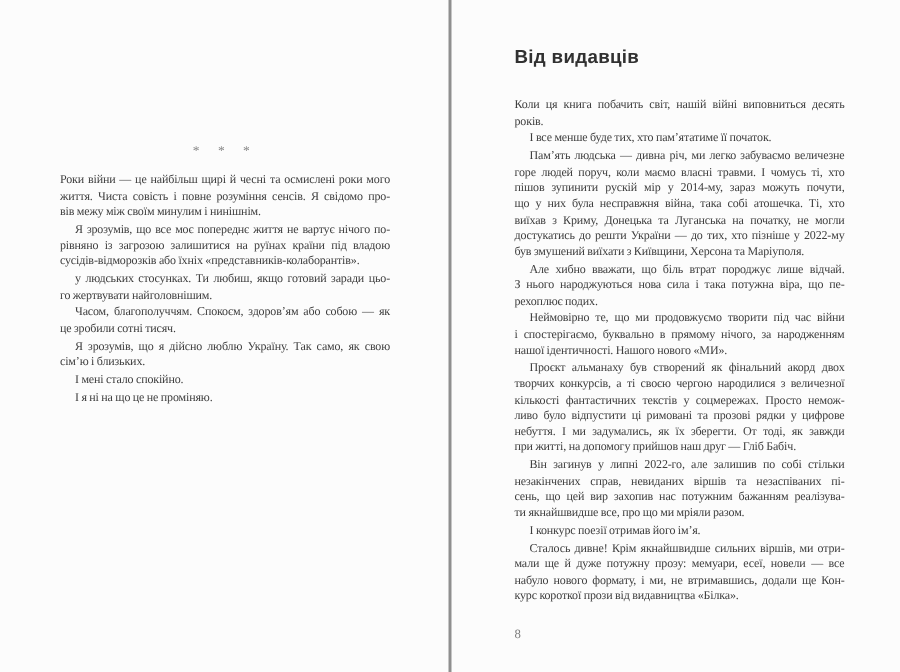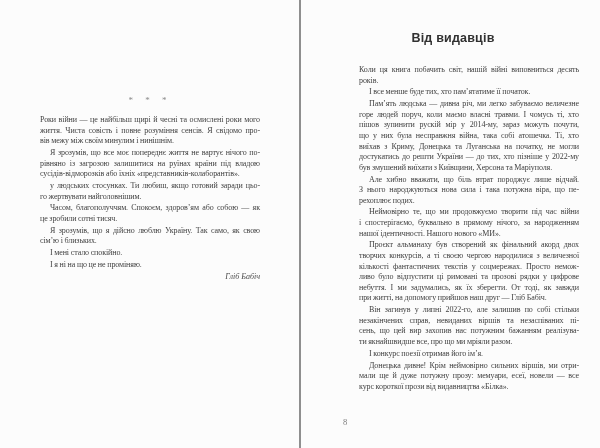--- a/index.html
+++ b/index.html
@@ -44,35 +44,34 @@
     font-size: 9px;
     letter-spacing: 5px;
     color: #8a8a8a;
   }
   .chapter-title {
     position: absolute;
     top: 31px;
     left: 0;
     width: 100%;
     margin: 0;
-    text-align: center;
     font-family: "Liberation Sans", sans-serif;
     font-weight: bold;
     font-size: 12.5px;
     line-height: 14px;
     letter-spacing: 0.2px;
     color: #313131;
   }
   .text-flow {
     position: absolute;
     left: 0;
     width: 220px;
   }
   .page-left  .text-flow { top: 115px; }
-  .page-right .text-flow { top: 65px; margin-left: 16px; }
+  .page-right .text-flow { top: 65px; }
 
   .paragraph { margin: 0 0 1.2px 0; }
   .line {
     font-size: 8px;
     line-height: 10.6px;
     letter-spacing: -0.1px;
     word-spacing: -0.2px;
     text-align: justify;
     text-align-last: justify;
   }
@@ -130,21 +129,20 @@
             <div class="line">Я зрозумів, що я дійсно люблю Україну. Так само, як свою</div>
             <div class="line para-end">сім’ю і близьких.</div>
           </div>
           <div class="paragraph indent">
             <div class="line para-end">І мені стало спокійно.</div>
           </div>
           <div class="paragraph indent">
             <div class="line para-end">І я ні на що це не проміняю.</div>
           </div>
         </div>
-      <div class="signature">Гліб Бабіч</div>
     </div>
   </div>
 
   <div class="spine"></div>
 
   <div class="page page-right">
     <h1 class="chapter-title">Від видавців</h1>
     <div class="text-flow">
       <div id="right-paragraphs">
           <div class="paragraph">
@@ -184,22 +182,23 @@
           <div class="paragraph indent">
             <div class="line">Він загинув у липні 2022-го, але залишив по собі стільки</div>
             <div class="line">незакінчених справ, невиданих віршів та незаспіваних пі-</div>
             <div class="line">сень, що цей вир захопив нас потужним бажанням реалізува-</div>
             <div class="line para-end">ти якнайшвидше все, про що ми мріяли разом.</div>
           </div>
           <div class="paragraph indent">
             <div class="line para-end">І конкурс поезії отримав його ім’я.</div>
           </div>
           <div class="paragraph indent">
-            <div class="line">Донецька дивне! Крім неймовірно сильних віршів, ми отри-</div>
+            <div class="line">Сталось дивне! Крім якнайшвидше сильних віршів, ми отри-</div>
             <div class="line">мали ще й дуже потужну прозу: мемуари, есеї, новели — все</div>
+            <div class="line">набуло нового формату, і ми, не втримавшись, додали ще Кон-</div>
             <div class="line para-end">курс короткої прози від видавництва «Білка».</div>
           </div>
         </div>
     </div>
     <div class="folio">8</div>
   </div>
 
 </div>
 
 </body></html>

